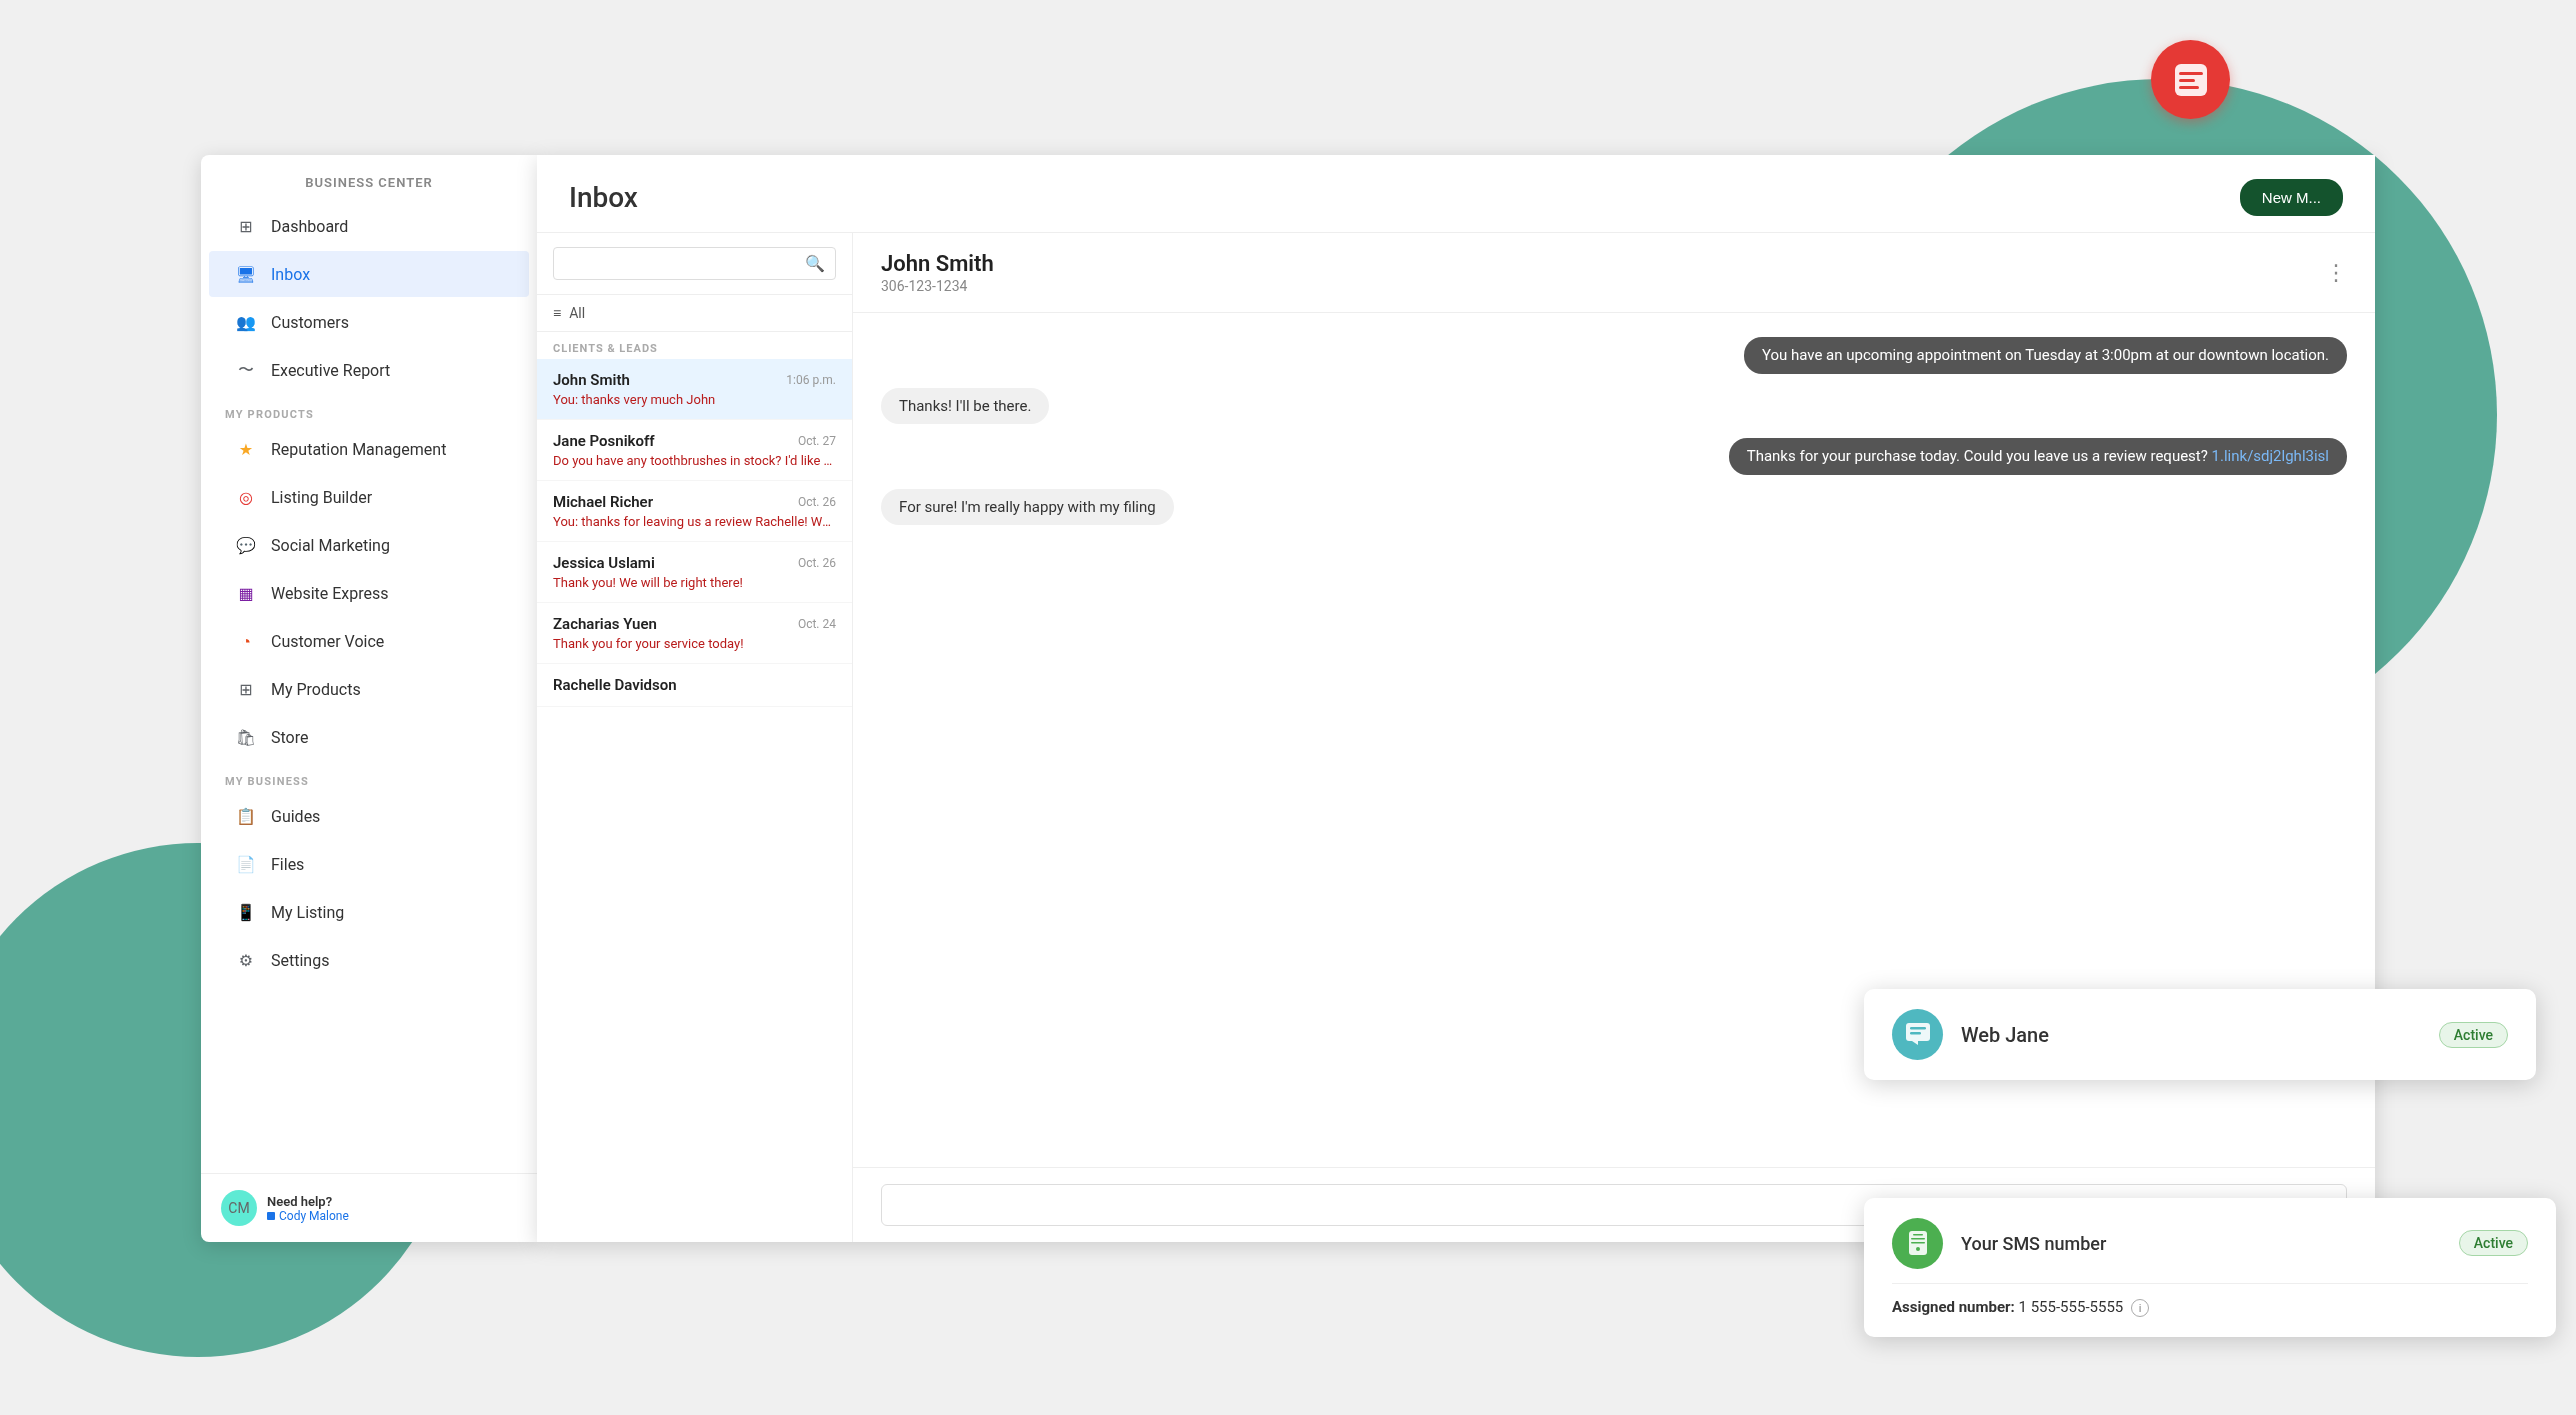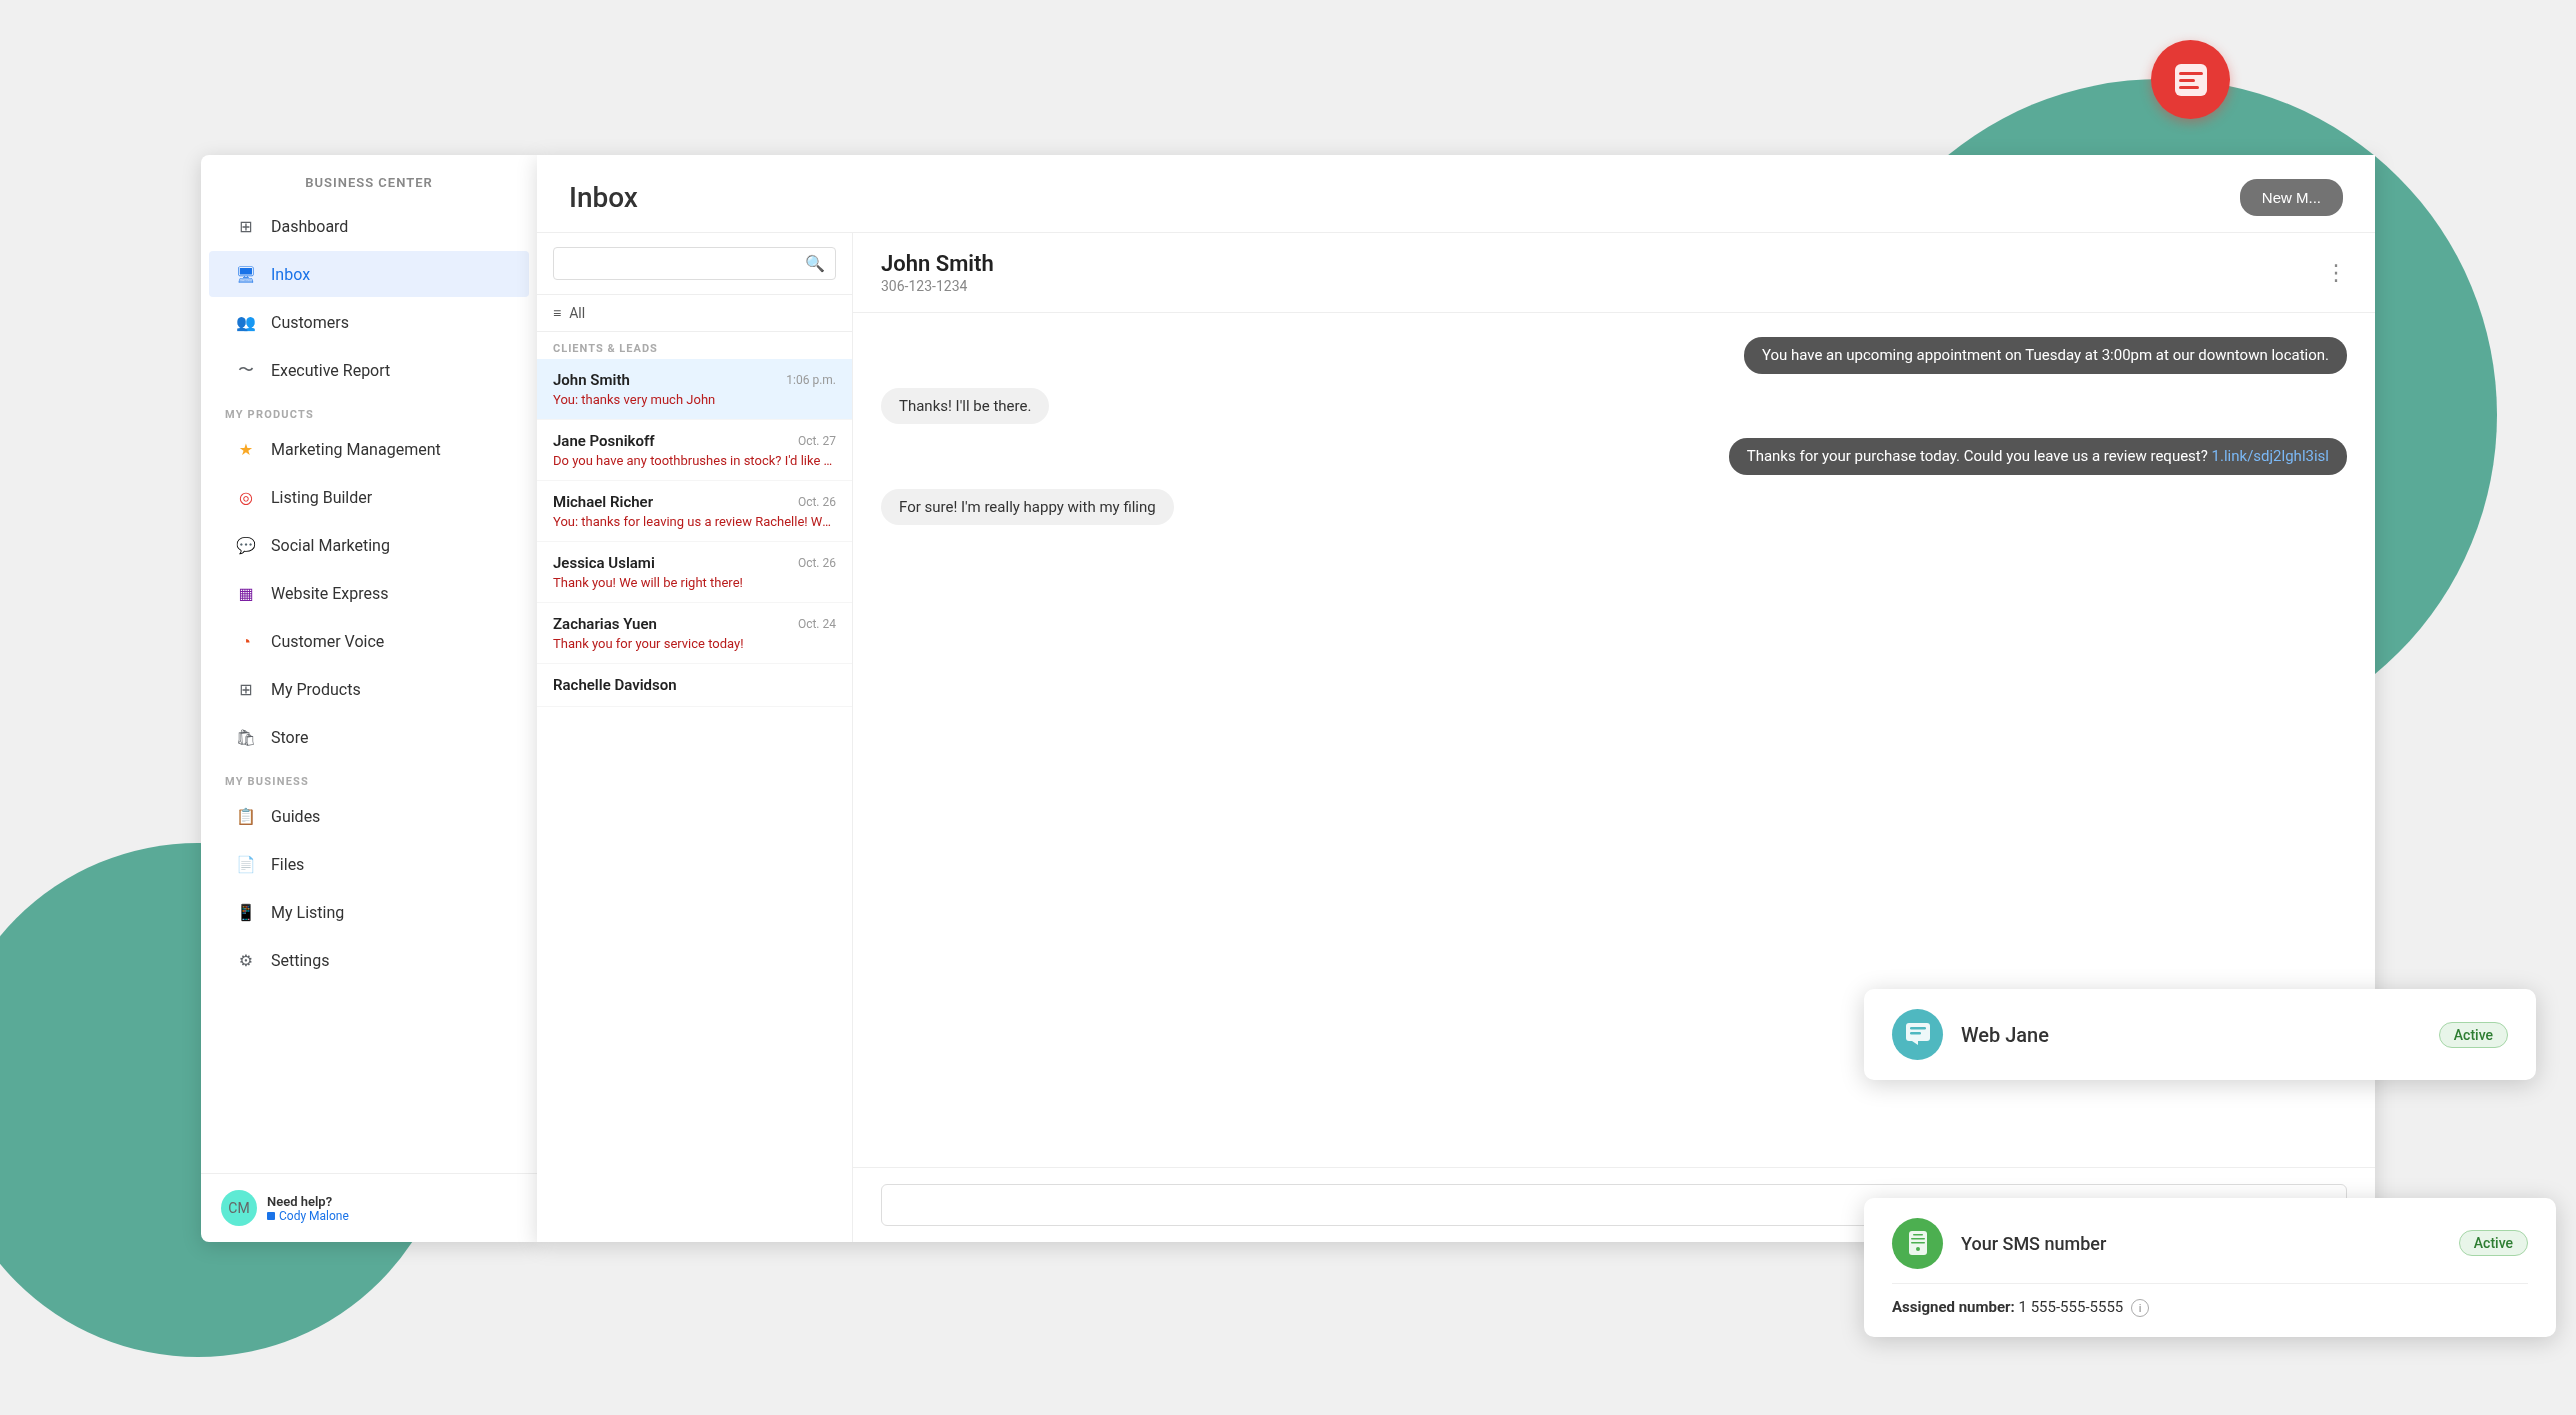--- a/index.html
+++ b/index.html
@@ -137,21 +137,21 @@
       justify-content: space-between;
       padding: 24px 32px 16px;
       border-bottom: 1px solid #eee;
     }
     .inbox-title {
       font-size: 28px;
       font-weight: 500;
       color: #333;
     }
     .new-message-btn {
-      background: #737373;
+      background: #14532d;
       color: #fff;
       border: none;
       border-radius: 17px;
       padding: 10px 22px;
       font-size: 15px;
       font-weight: 500;
       cursor: pointer;
     }
 
     
@@ -450,21 +450,21 @@
     </div>
     <div class="sidebar-nav-item">
       <div class="icon icon-exec">〜</div>
       <span>Executive Report</span>
     </div>
 
     <div class="sidebar-section-label">MY PRODUCTS</div>
 
     <div class="sidebar-nav-item">
       <div class="icon" style="color:#f9a825;">★</div>
-      <span>Marketing Management</span>
+      <span>Reputation Management</span>
     </div>
     <div class="sidebar-nav-item">
       <div class="icon" style="color:#e53935;">◎</div>
       <span>Listing Builder</span>
     </div>
     <div class="sidebar-nav-item">
       <div class="icon" style="color:#1e88e5;">💬</div>
       <span>Social Marketing</span>
     </div>
     <div class="sidebar-nav-item">

